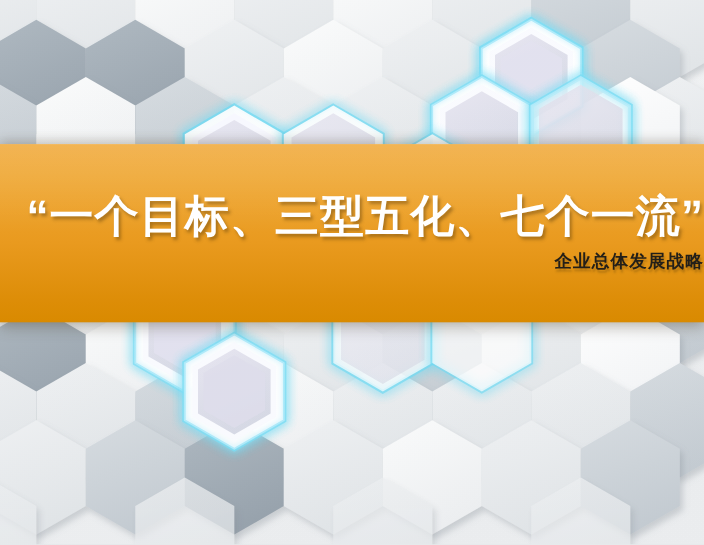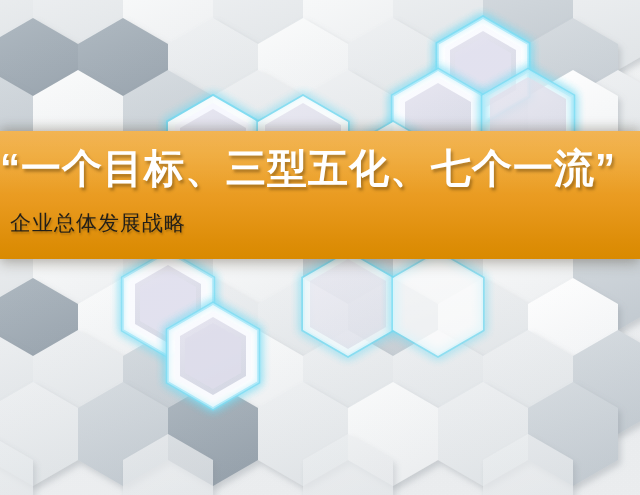--- a/index.html
+++ b/index.html
@@ -13,49 +13,49 @@
     background:
       radial-gradient(ellipse 120% 90% at 72% 55%, #f2f3f4 0%, #e6e8ea 45%, #d9dcdf 100%);
   }
 
   
   #hexlayer{position:absolute;inset:0;}
   #hexlayer svg{display:block;width:640px;height:495px;}
 
   
   #banner{
-    position:absolute;left:0;top:131px;width:640px;height:128px;
+    position:absolute;left:0;top:131px;width:640px;height:162px;
     background:linear-gradient(to bottom,#f0a93a 0%,#efa733 18%,#e99a1f 55%,#dd8d07 88%,#d98a00 100%);
     box-shadow:0 5px 12px rgba(70,60,40,.30),0 -4px 10px rgba(70,60,40,.22);
-    display:flex;flex-direction:column;align-items:flex-start;justify-content:center;
+    display:flex;flex-direction:column;align-items:flex-end;justify-content:center;
   }
   #banner::after{
     content:"";position:absolute;left:0;right:0;top:0;height:50%;
     background:linear-gradient(to bottom,rgba(255,255,255,.13),rgba(255,255,255,0));
     pointer-events:none;
   }
   .title-line{
     position:relative;z-index:2;
     color:#ffffff;
     font-size:40px;line-height:1;
     font-weight:bold;
     letter-spacing:1px;
     white-space:nowrap;
     text-shadow:2px 3px 3px rgba(90,60,10,.45);
     margin:0 0 14px 0;
   }
   .subtitle-line{
     position:relative;z-index:2;
     color:#231f18;
-    font-size:21px;line-height:1;
-    font-weight:normal;
+    font-size:16px;line-height:1;
+    font-weight:bold;
     letter-spacing:1px;
     white-space:nowrap;
     text-shadow:1px 2px 2px rgba(120,80,10,.45);
-    margin:10px;
+    margin:0;
   }
 </style>
 </head>
 <body>
 
 <div id="slide">
 
   <div id="hexlayer">
     <svg viewBox="0 0 640 495" xmlns="http://www.w3.org/2000/svg">
       <defs>

